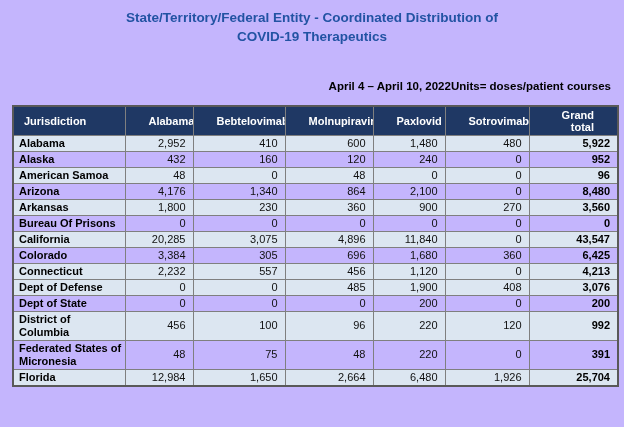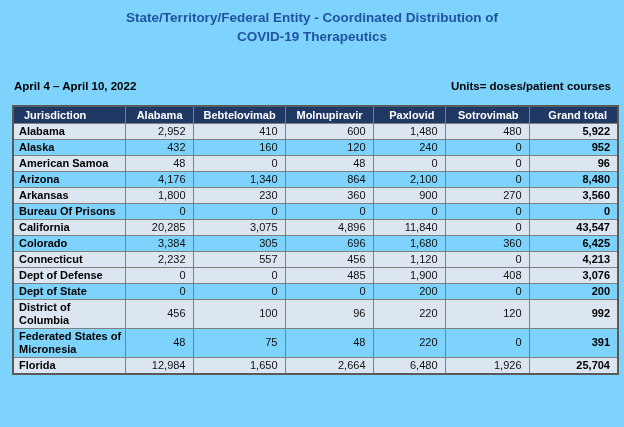--- a/index.html
+++ b/index.html
@@ -7,36 +7,36 @@
     --header-navy:#1f3864;
     --row-stripe:#dce6f1;
     --border-gray:#7f7f7f;
     --border-dark:#595959;
   }
   *{margin:0;padding:0;box-sizing:border-box;}
   html,body{background:#fff;}
   .page{
     position:relative;
     width:624px;height:427px;
-    background:#7dd3fc;
+    background:#c4b5fd;
     font-family:"Liberation Sans", sans-serif;
     overflow:hidden;
   }
   .page-title{
     margin:9px auto 0 auto;
     width:540px;
     text-align:center;
     color:var(--title-blue);
     font-size:13.5px;
     font-weight:bold;
     line-height:1.4;
   }
   .meta-row{
     display:flex;
-    justify-content:space-between;
+    justify-content:flex-end;
     align-items:baseline;
     margin:33px 13px 0 14px;
     font-size:11.5px;
     font-weight:bold;
     color:#000;
   }
   table.therapeutics{
     border-collapse:collapse;
     table-layout:fixed;
     margin:13px 0 0 12px;
@@ -47,21 +47,21 @@
   table.therapeutics td{
     border:1px solid var(--border-gray);
     overflow:hidden;
   }
   table.therapeutics{border:2px solid var(--border-dark);}
   thead th{
     background:var(--header-navy);
     color:#ffffff;
     font-weight:bold;
     height:16px;
-    padding:2px 10px;
+    padding:2px 23px;
     text-align:right;
     border-color:#9aa5b8;
     border-bottom-color:var(--border-dark);
     margin-top:20px;
   }
   thead th.col-jur{text-align:left;padding-left:10px;}
   tbody td{
     height:16px;
     padding:1px 7px;
     line-height:13px;

